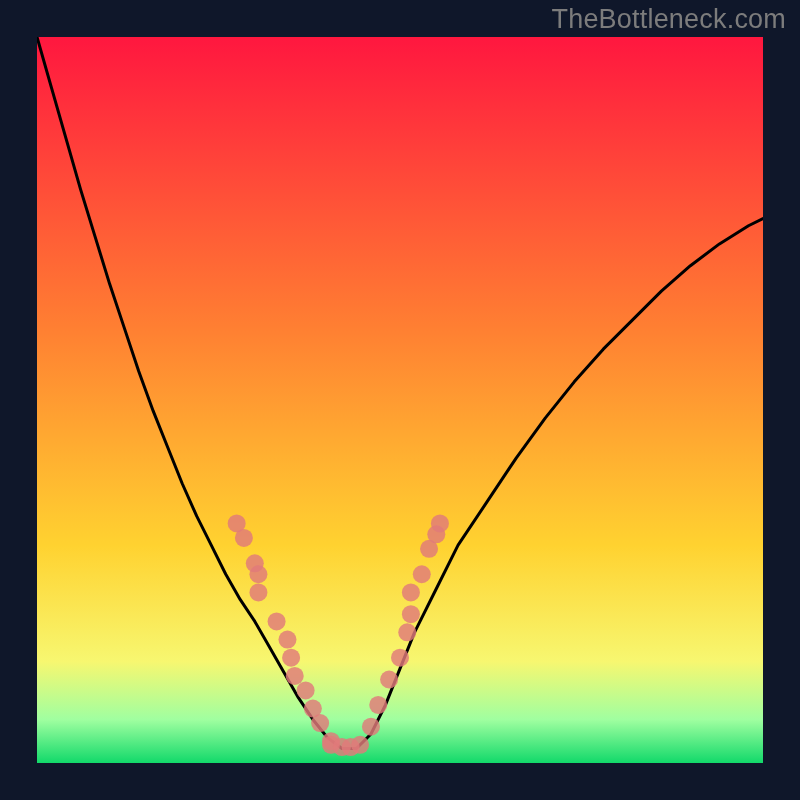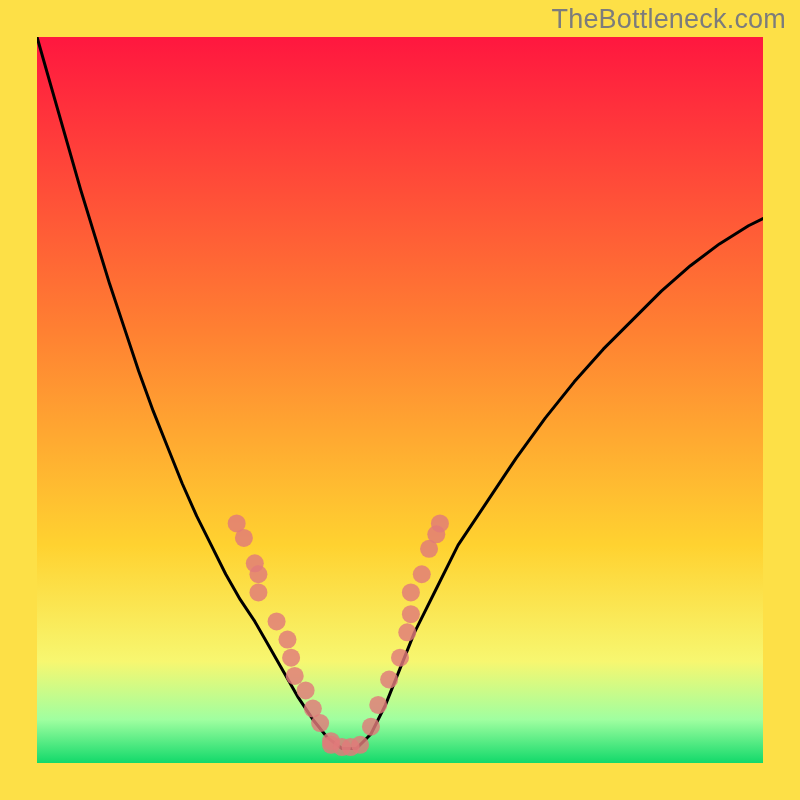--- a/index.html
+++ b/index.html
@@ -5,21 +5,21 @@
   html, body {
     margin: 0;
     padding: 0;
     width: 800px;
     height: 800px;
     overflow: hidden;
   }
   .frame {
     width: 800px;
     height: 800px;
-    background: #fde047;
+    background: #0f172a;
     position: relative;
   }
   .watermark {
     position: absolute;
     top: 4px;
     right: 14px;
     color: #7c7c7c;
     font-family: Arial, Helvetica, sans-serif;
     font-size: 27px;
     letter-spacing: 0.2px;

